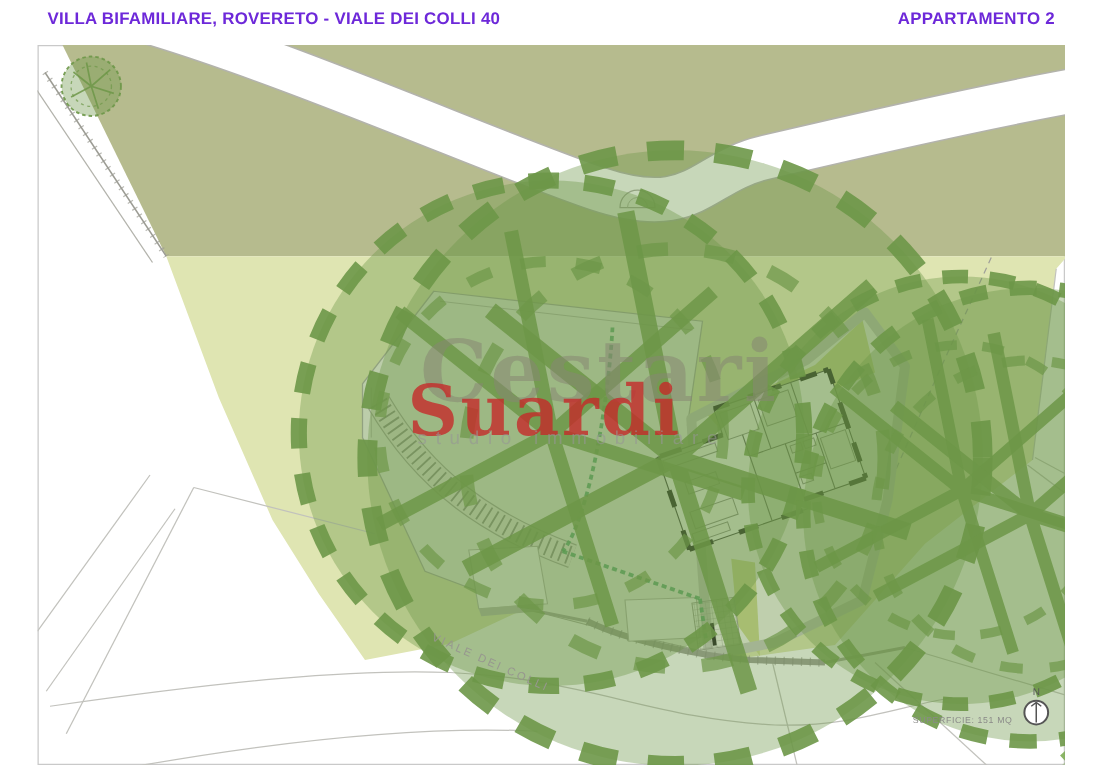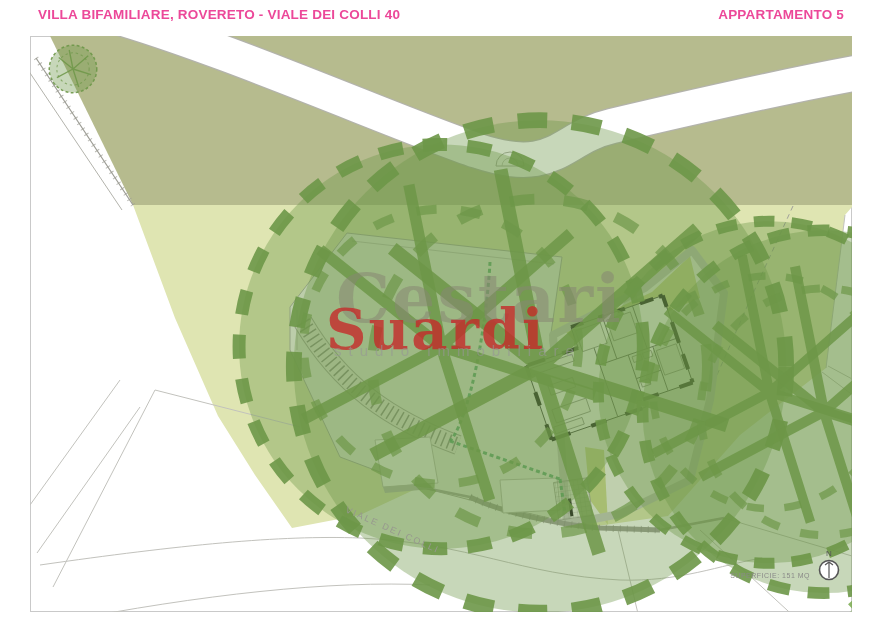--- a/index.html
+++ b/index.html
@@ -1,19 +1,19 @@
 <!DOCTYPE html>
 <html><head>
 <meta charset="utf-8">
 <style>
   html,body{margin:0;padding:0;background:#fff;}
   body{width:880px;height:622px;position:relative;overflow:hidden;
        font-family:"Liberation Sans",sans-serif;}
   #plan-svg{position:absolute;left:0;top:0;}
-  .hdr{position:absolute;top:7px;font-size:13.5px;font-weight:700;color:#ec4899;
+  .hdr{position:absolute;top:7px;font-size:13.5px;font-weight:700;color:#6d28d9;
        letter-spacing:.2px;white-space:nowrap;}
   #title{left:38px;}
   #apt{right:36px;text-align:right;}
   .wm{position:absolute;pointer-events:none;white-space:nowrap;}
   #wm1{left:336px;top:258px;font-family:"DejaVu Serif",serif;font-size:68px;
        font-weight:600;color:rgba(135,134,115,.55);letter-spacing:2px;}
   #wm2{left:326px;top:296px;font-family:"DejaVu Serif",serif;font-size:56px;
        font-weight:700;color:rgba(198,40,40,.78);letter-spacing:2px;}
   #wm3{left:334px;top:342px;font-size:15px;font-weight:400;
        color:rgba(150,150,148,.6);letter-spacing:7px;}
@@ -162,17 +162,17 @@
 
   <text x="810" y="578" text-anchor="end" font-size="7" letter-spacing="0.5" fill="#8a8a88">SUPERFICIE: 151 MQ</text>
   <g>
     <text x="829" y="556" text-anchor="middle" font-size="8" fill="#555">N</text>
     <circle cx="829" cy="570" r="9.5" fill="#ffffff" stroke="#555" stroke-width="1.6"></circle>
     <path d="M829,562 L829,578 M825,565 L829,562 L833,565" fill="none" stroke="#555" stroke-width="1.2"></path>
   </g>
 </svg>
 
 <div class="hdr" id="title">VILLA BIFAMILIARE, ROVERETO - VIALE DEI COLLI 40</div>
-<div class="hdr" id="apt">APPARTAMENTO 5</div>
+<div class="hdr" id="apt">APPARTAMENTO 2</div>
 
 <div class="wm" id="wm1">Cestari</div>
 <div class="wm" id="wm2">Suardi</div>
 <div class="wm" id="wm3">studio immobiliare</div>
 
 </body></html>

